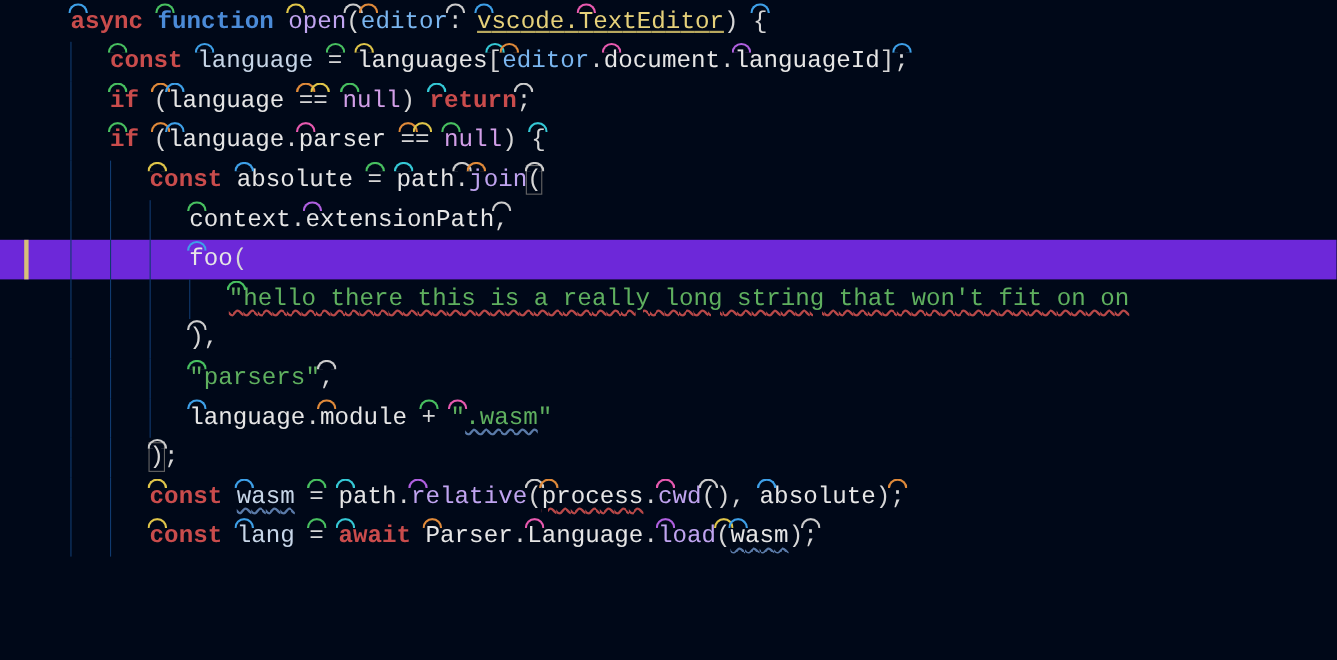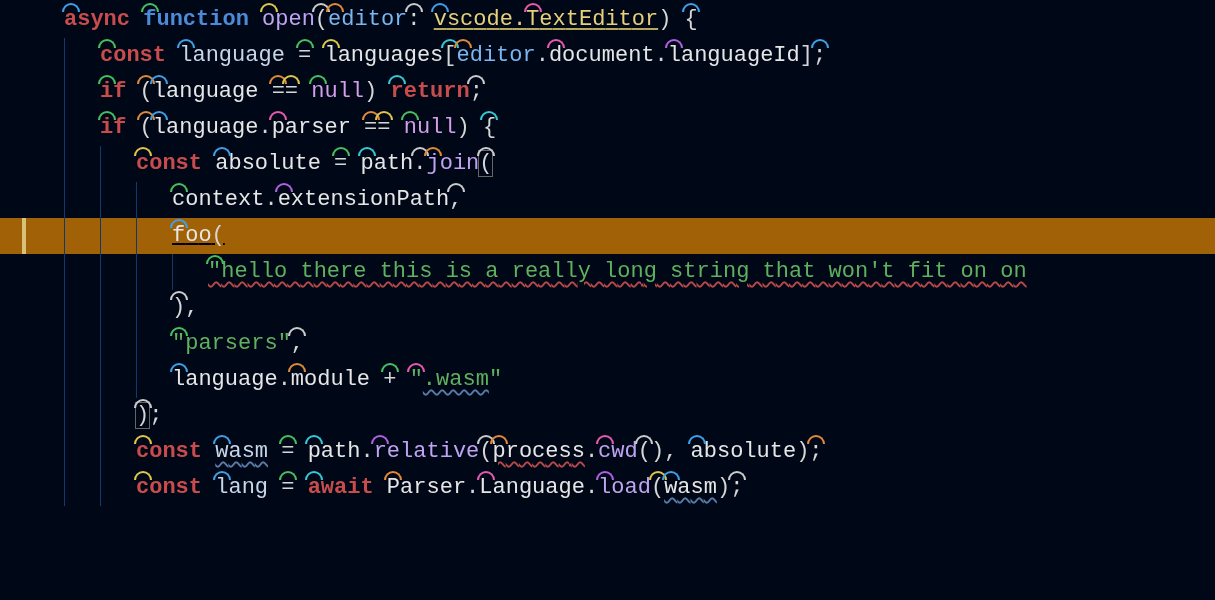--- a/index.html
+++ b/index.html
@@ -18,22 +18,21 @@
     position: relative;
     padding-top: 2px;
     white-space: pre;
   }
   .line {
     position: relative;
     height: 36px;
     padding-left: 28px;
   }
   .line.highlighted {
-    background: #a16207;
-    text-decoration: underline;
+    background: #6d28d9;
   }
   .line.highlighted::before {
     content: "";
     position: absolute;
     left: 22px;
     top: 0;
     bottom: 0;
     width: 4px;
     background: #d8c179;
   }

